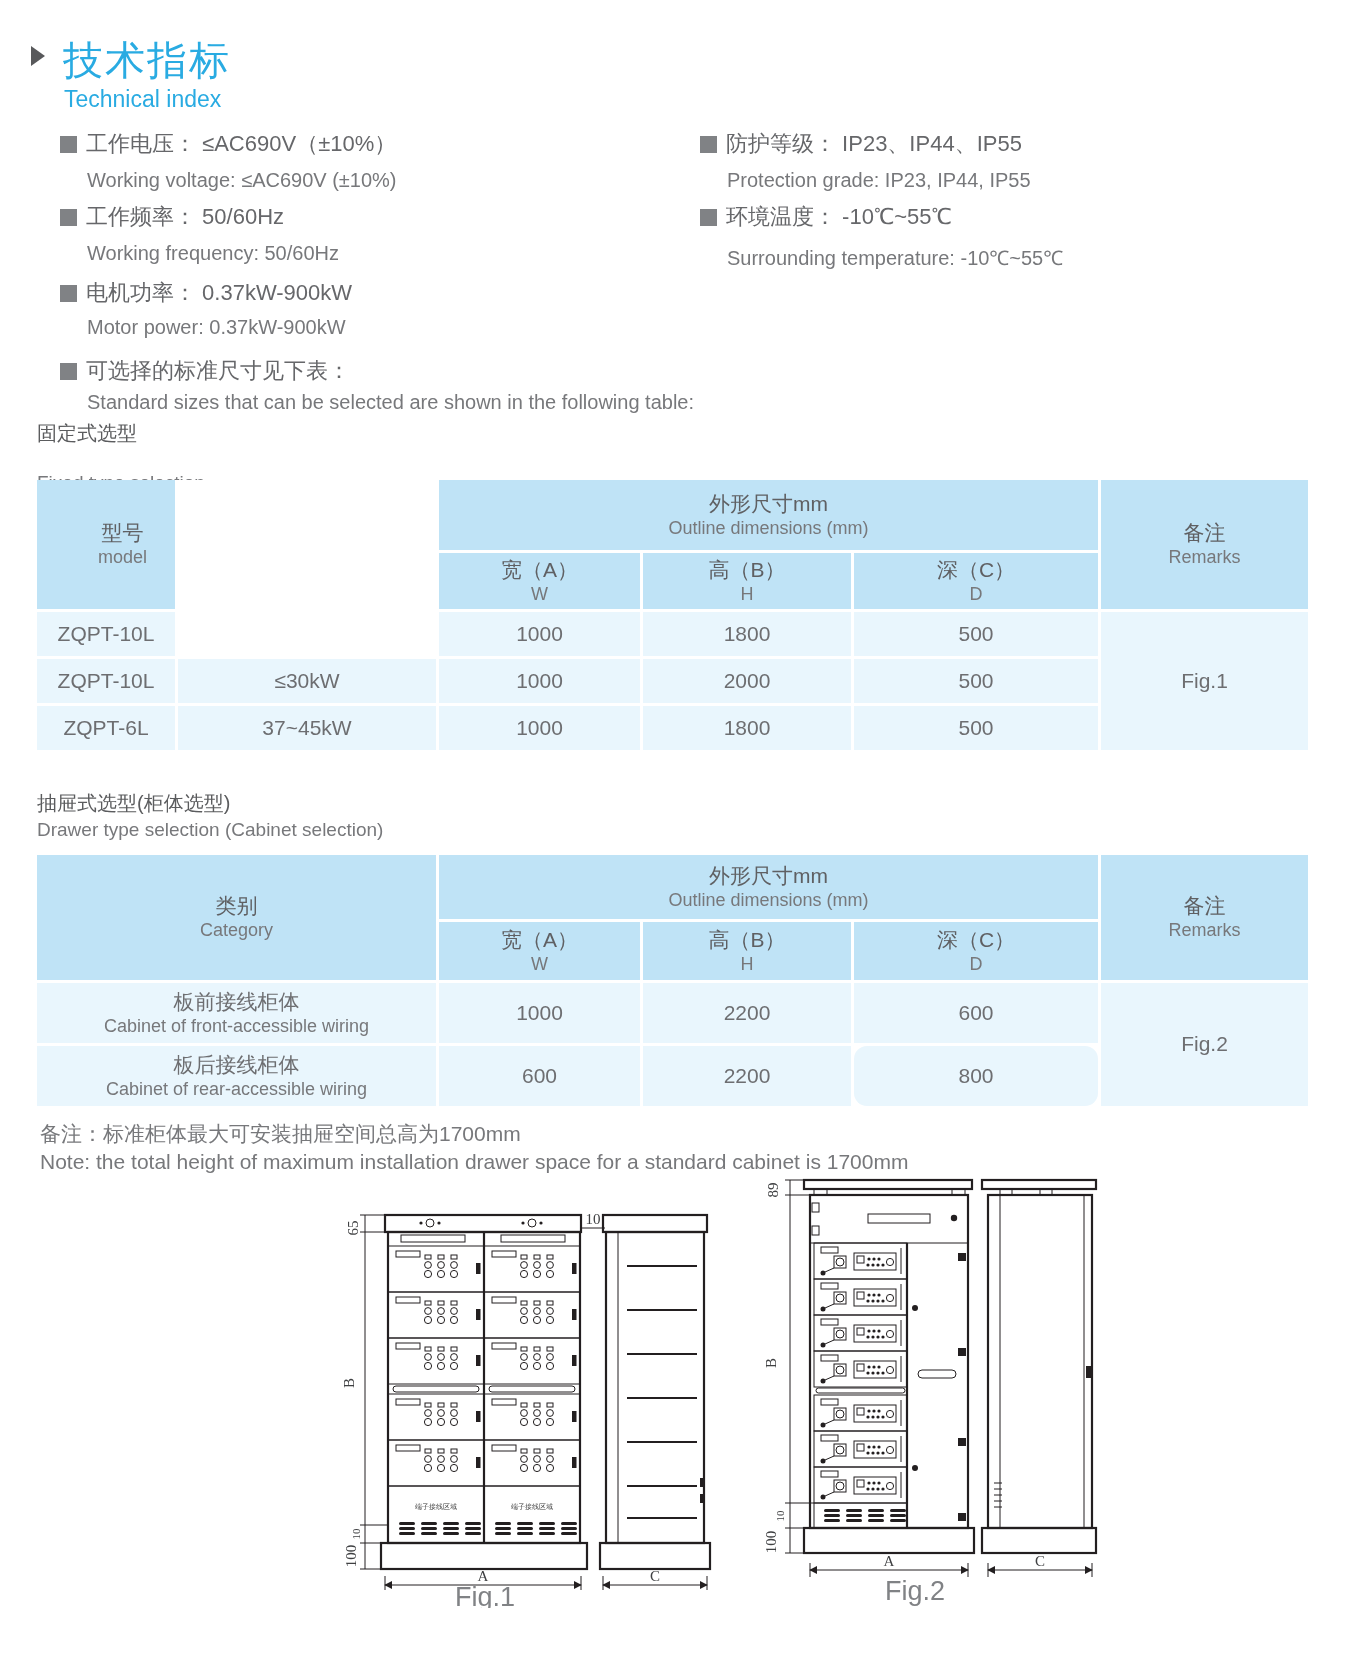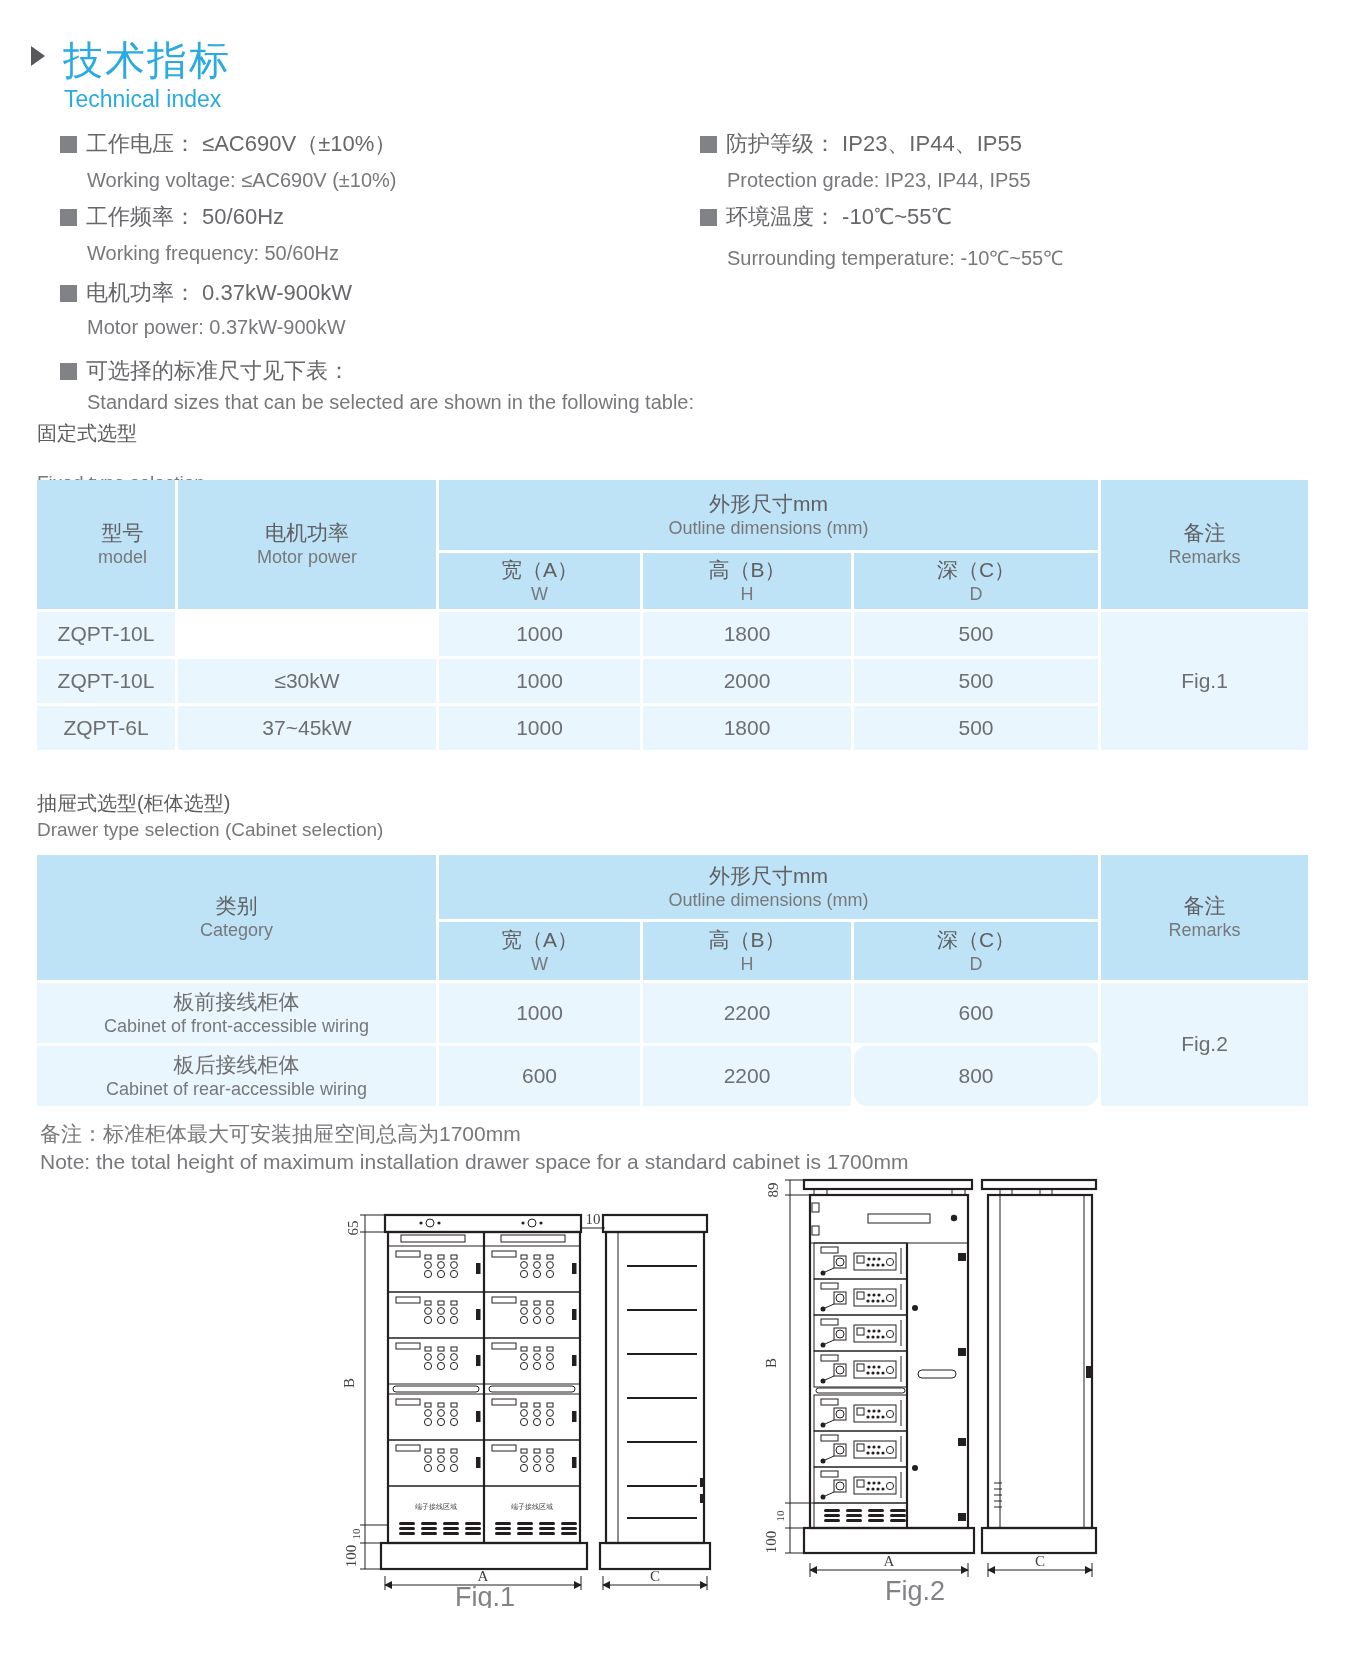--- a/index.html
+++ b/index.html
@@ -89,24 +89,20 @@
   </div>
   <div class="abs spec-en" style="left:727px;top:244px;">Surrounding temperature: -10℃~55℃</div>
 
   <div class="abs sec-zh" style="left:37px;top:420px;">固定式选型</div>
   <div class="abs sec-en" style="left:37px;top:472px;">Fixed type selection</div>
 
   <div class="abs grid t1" style="left:37px;top:480px;width:1271px;">
     <div class="cell head" style="grid-row:1/3;grid-column:1;padding-left:33px;">
       <span class="czh">型号</span>
       <span class="cen">model</span>
-    </div>
-    <div class="cell head" style="grid-row:1/3;grid-column:2;">
-      <span class="czh">电机功率</span>
-      <span class="cen">Motor power</span>
     </div>
     <div class="cell head" style="grid-row:1;grid-column:3/6;">
       <span class="czh">外形尺寸mm</span>
       <span class="cen">Outline dimensions (mm)</span>
     </div>
     <div class="cell head" style="grid-row:2;grid-column:3;">
       <span class="czh">宽（A）</span>
       <span class="cen">W</span>
     </div>
     <div class="cell head" style="grid-row:2;grid-column:4;">

